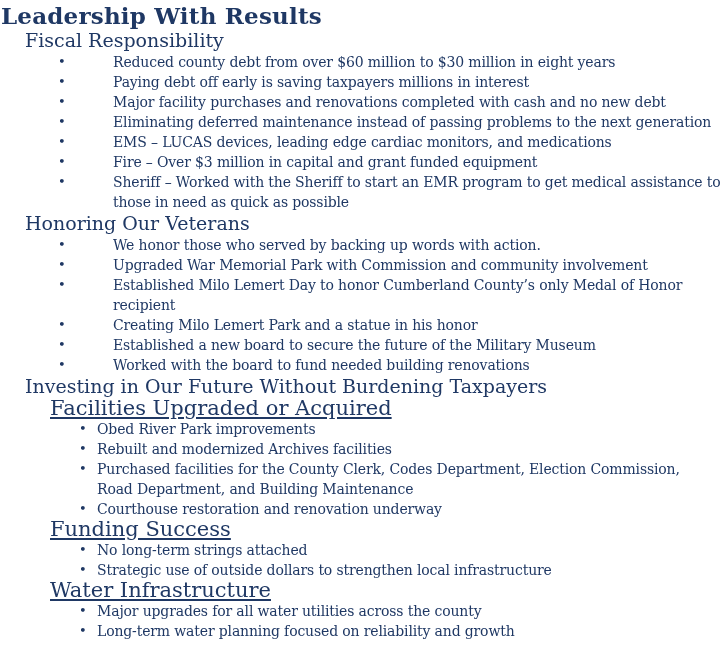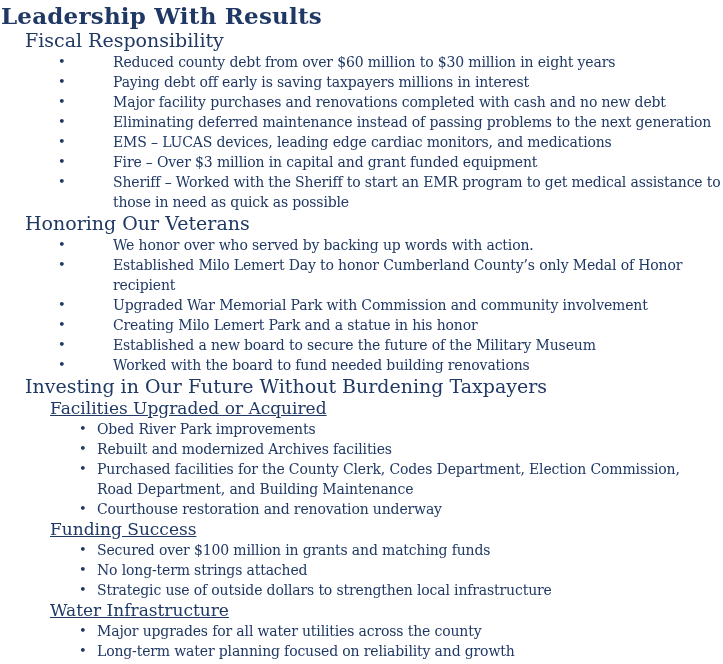--- a/index.html
+++ b/index.html
@@ -23,21 +23,21 @@
   h2.section-heading {
     margin: 0;
     padding-left: 25px;
     font-size: 19px;
     line-height: 23px;
     font-weight: 400;
   }
   h3.subsection-heading {
     margin: 0;
     padding-left: 50px;
-    font-size: 17px;
+    font-size: 21px;
     line-height: 21px;
     font-weight: 400;
     text-decoration: underline;
   }
   ul.bullets {
     margin: 0;
     padding: 0;
     list-style: none;
   }
   ul.bullets li {
@@ -86,23 +86,23 @@
       <li>EMS – LUCAS devices, leading edge cardiac monitors, and medications</li>
       <li>Fire – Over $3 million in capital and grant funded equipment</li>
       <li>Sheriff – Worked with the Sheriff to start an EMR program to get medical assistance to
 those in need as quick as possible</li>
     </ul>
   </section>
 
   <section>
     <h2 class="section-heading">Honoring Our Veterans</h2>
     <ul class="bullets level2">
-      <li>We honor over who served by backing up words with action.</li>
+      <li>We honor those who served by backing up words with action.</li>
+      <li>Upgraded War Memorial Park with Commission and community involvement</li>
       <li>Established Milo Lemert Day to honor Cumberland County’s only Medal of Honor recipient</li>
-      <li>Upgraded War Memorial Park with Commission and community involvement</li>
       <li>Creating Milo Lemert Park and a statue in his honor</li>
       <li>Established a new board to secure the future of the Military Museum</li>
       <li>Worked with the board to fund needed building renovations</li>
     </ul>
   </section>
 
   <section>
     <h2 class="section-heading">Investing in Our Future Without Burdening Taxpayers</h2>
 
     <div>
@@ -112,21 +112,20 @@
         <li>Rebuilt and modernized Archives facilities</li>
         <li>Purchased facilities for the County Clerk, Codes Department, Election Commission,
 Road Department, and Building Maintenance</li>
         <li>Courthouse restoration and renovation underway</li>
       </ul>
     </div>
 
     <div>
       <h3 class="subsection-heading">Funding Success</h3>
       <ul class="bullets level3">
-        <li>Secured over $100 million in grants and matching funds</li>
         <li>No long-term strings attached</li>
         <li>Strategic use of outside dollars to strengthen local infrastructure</li>
       </ul>
     </div>
 
     <div>
       <h3 class="subsection-heading">Water Infrastructure</h3>
       <ul class="bullets level3">
         <li>Major upgrades for all water utilities across the county</li>
         <li>Long-term water planning focused on reliability and growth</li>

